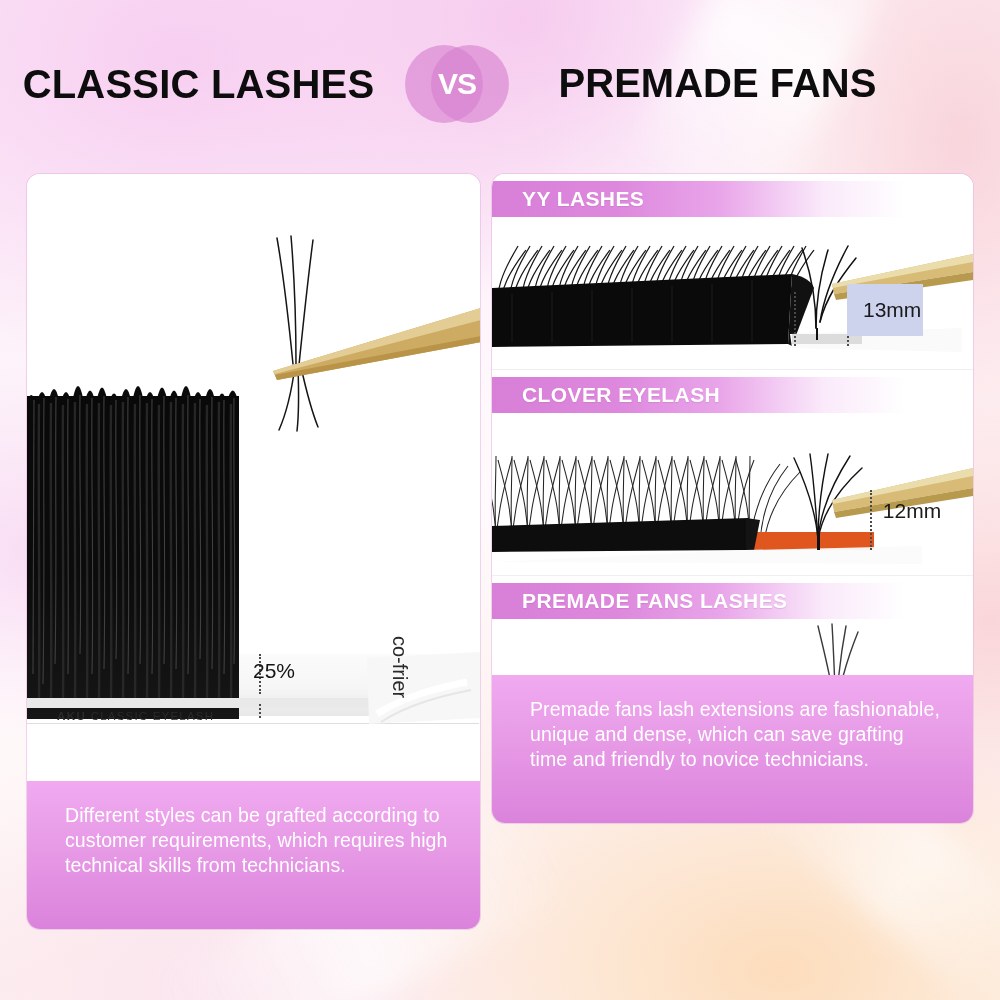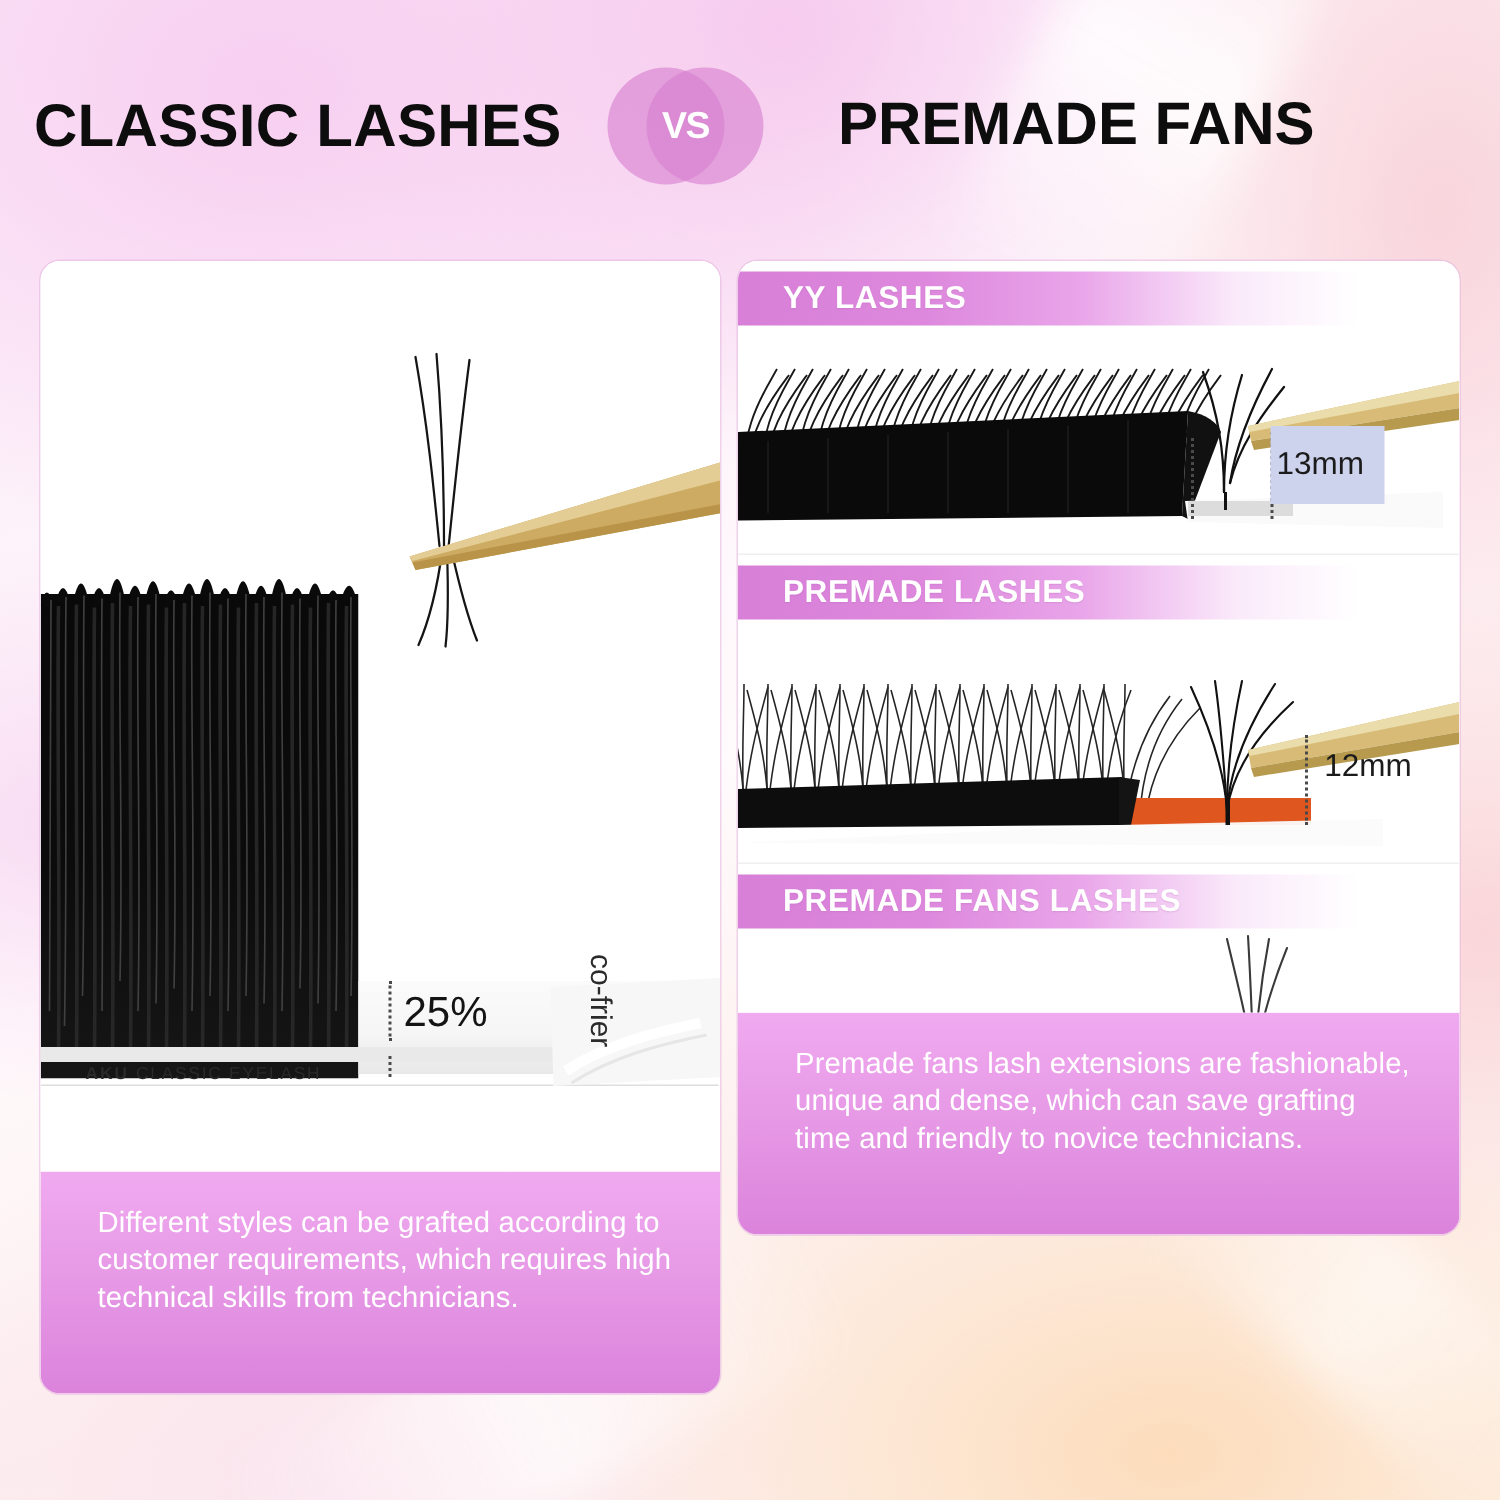--- a/index.html
+++ b/index.html
@@ -44,21 +44,21 @@
     white-space:nowrap;
   }
   .vs-badge {
     position:relative; width:104px; height:78px; flex:0 0 104px;
     display:flex; align-items:center; justify-content:center;
   }
   .vs-c { position:absolute; top:0; width:78px; height:78px; border-radius:50%; }
   .vs-c.left  { left:0;  background:rgba(214,127,207,.62); }
   .vs-c.right { right:0; background:rgba(214,127,207,.62); }
   .vs-text {
-    position:relative; z-index:2; color:#fff; font-size:25px; font-weight:bold;
+    position:relative; z-index:2; color:#fff; font-size:30px; font-weight:bold;
     letter-spacing:-1px;
   }
   .h-right {
     width:420px; text-align:center; padding-left:10px;
     font-size:40px; font-weight:bold; color:#0d0d0d; line-height:1.08;
   }
 
   
   .panels { position:absolute; top:174px; left:0; width:1000px; height:760px; z-index:2; }
 
@@ -102,22 +102,22 @@
   .meas {
     position:absolute; display:flex; align-items:center; justify-content:center;
     font-size:21px; color:#1b1b1b;
   }
 
   .dotline {
     position:absolute; border-left:2px dotted #4a4a4a;
   }
 
   .pct-chip {
-    position:absolute; left:242px; top:485px;
-    font-size:28px; color:#141414;
+    position:absolute; left:226px; top:485px;
+    font-size:21px; color:#141414;
   }
   .brandline {
     position:absolute; left:30px; top:536px;
     font-size:11.5px; letter-spacing:1.4px; color:#2a2a2a; font-weight:bold;text-align:right;
   }
   .brandline .w2 { font-weight:normal; letter-spacing:1.2px; }
   .rot-text {
     position:absolute; left:384px; top:462px;
     font-size:20px; color:#2b2b2b;
     transform:rotate(90deg); transform-origin:left top;
@@ -365,26 +365,26 @@
             <path d="M30 100 C36 76 50 56 66 36"></path>
           </g>
           <path d="M26 106 L28 106 L28 118 L26 118 Z" fill="#111"></path>
           <path d="M42 62 L183 32 L183 50 L44 72 Z" fill="#d7bb76"></path>
           <path d="M42 62 L183 32 L183 40 L43 66 Z" fill="#eadcab"></path>
           <path d="M44 72 L183 50 L183 58 L46 78 Z" fill="#b79a4e"></path>
         </svg>
 
         <div class="dotline" style="left:302px; top:118px; height:54px;"></div>
         <div class="dotline" style="left:355px; top:114px; height:58px;"></div>
-        <div class="meas" style="left:355px; top:110px; width:76px; height:52px; background:#cdd2ed; justify-content:flex-start; padding-left:4px;">13mm</div>
+        <div class="meas" style="left:355px; top:110px; width:76px; height:52px; background:#cdd2ed; justify-content:flex-start; padding-left:16px;">13mm</div>
       </div>
 
       <div class="subpanel sub-2">
         <div class="sub-label">
-          <span>PREMADE LASHES</span>
+          <span>CLOVER EYELASH</span>
         </div>
 
         <svg class="abs" style="left:0px; top:52px;" width="481" height="150" viewBox="0 0 481 150">
           <g stroke="#1a1a1a" fill="none" stroke-width="1.05" opacity=".95">
             <g>
               <path d="M4 120 C4 88 -4 60 -10 38"></path>
                 <path d="M4 120 C2 86 4 58 4 34"></path>
                 <path d="M4 120 C6 86 14 58 20 36"></path>
               <path d="M20 120 C20 88 12 60 6 38"></path>
                 <path d="M20 120 C18 86 20 58 20 34"></path>

